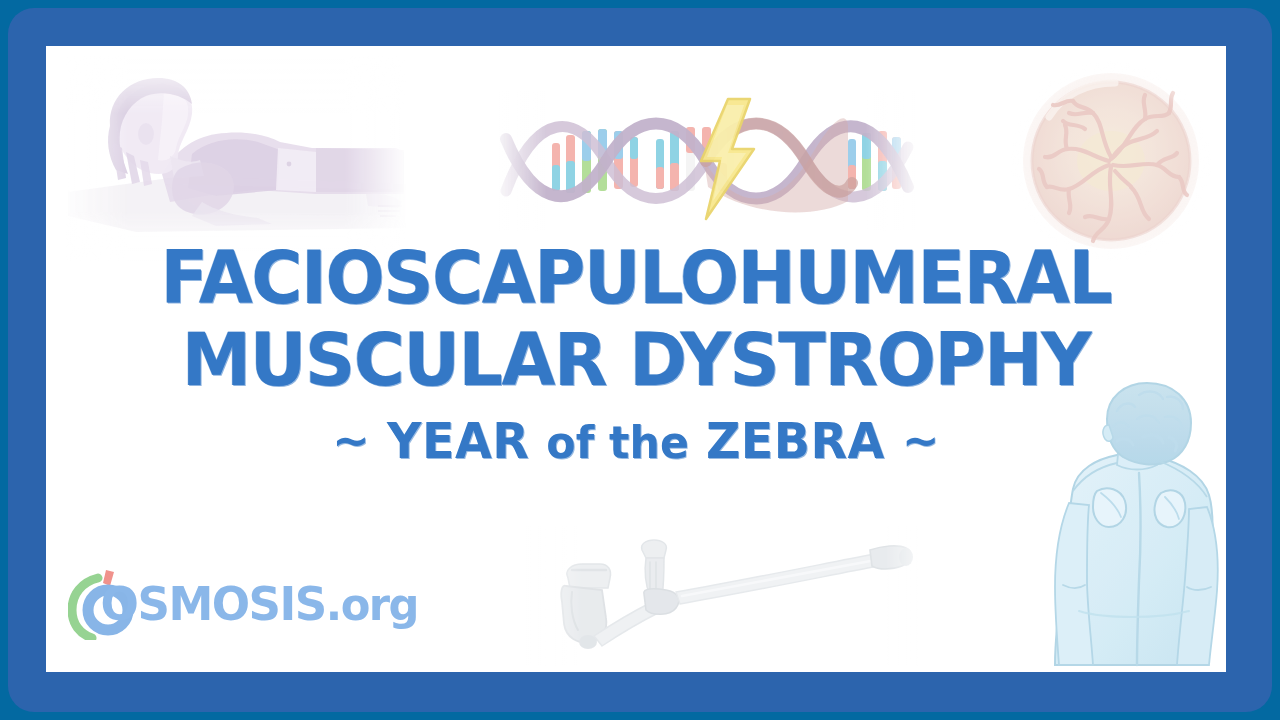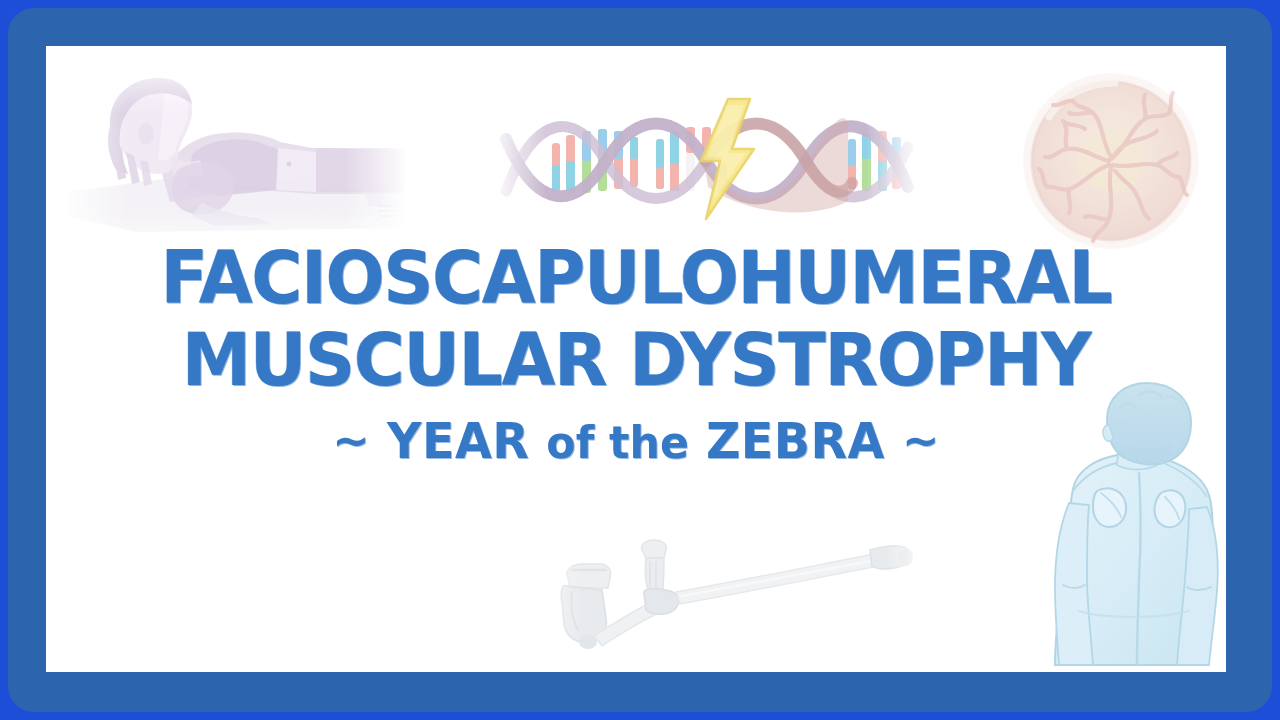--- a/index.html
+++ b/index.html
@@ -14,21 +14,21 @@
     overflow: hidden;
     font-family: "DejaVu Sans", sans-serif;
     position: relative;
   }
 
   
   #slide {
     position: absolute;
     left: 0; top: 0;
     width: 1280px; height: 720px;
-    background: #1d4ed8;
+    background: #0369a1;
     text-decoration: underline;
   }
   #frame-border {
     position: absolute;
     left: 8px; top: 8px;
     width: 1264px; height: 704px;
     box-sizing: border-box;
     background: #2c64ad;
     border-radius: 26px;
   }
@@ -395,15 +395,28 @@
         <path d="M48 122 C38 146 34 178 34 206 C34 230 36 258 38 284 L72 284 C70 254 66 224 66 198 C66 170 66 144 68 124 Z" fill="#dbeff8" stroke="#b0d5e6" stroke-width="1.8"></path>
         <path d="M186 126 C196 150 198 182 196 210 C194 236 190 262 188 284 L156 284 C158 254 162 224 164 198 C166 170 168 146 168 128 Z" fill="#d5ecf6" stroke="#b0d5e6" stroke-width="1.8"></path>
 
         <path d="M42 204 C50 208 58 208 64 204" fill="none" stroke="#b4d7e7" stroke-width="1.8" stroke-linecap="round"></path>
         <path d="M166 206 C172 210 182 210 190 206" fill="none" stroke="#b4d7e7" stroke-width="1.8" stroke-linecap="round"></path>
 
         <path d="M58 230 C84 238 138 238 168 230" fill="none" stroke="#bde0ee" stroke-width="2" stroke-linecap="round" opacity="0.8"></path>
       </svg>
     </div>
 
+    <div id="logo">
+      <div id="logo-mark">
+        <svg viewBox="0 0 66 72" xmlns="http://www.w3.org/2000/svg">
+
+          <path d="M30 10 C14 14 4 26 4 42 C4 56 12 66 24 70" fill="none" stroke="#8fd08a" stroke-width="9" stroke-linecap="round"></path>
+
+          <path d="M38 2 L46 4 L42 18 L35 15 Z" fill="#ef8a84"></path>
+
+          <circle cx="40" cy="42" r="20" fill="none" stroke="#7fb0e6" stroke-width="11"></circle>
+        </svg>
+      </div>
+      <div id="logo-text"><span>OSMOSIS</span><span class="dotorg">.org</span></div>
+    </div>
 
   </div>
 </div>
 
 </body></html>

